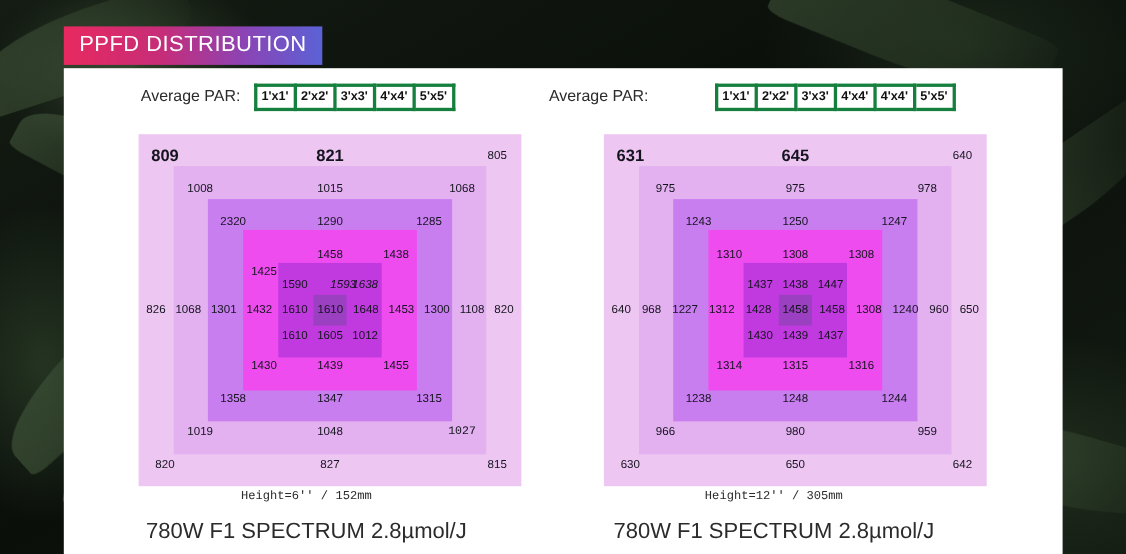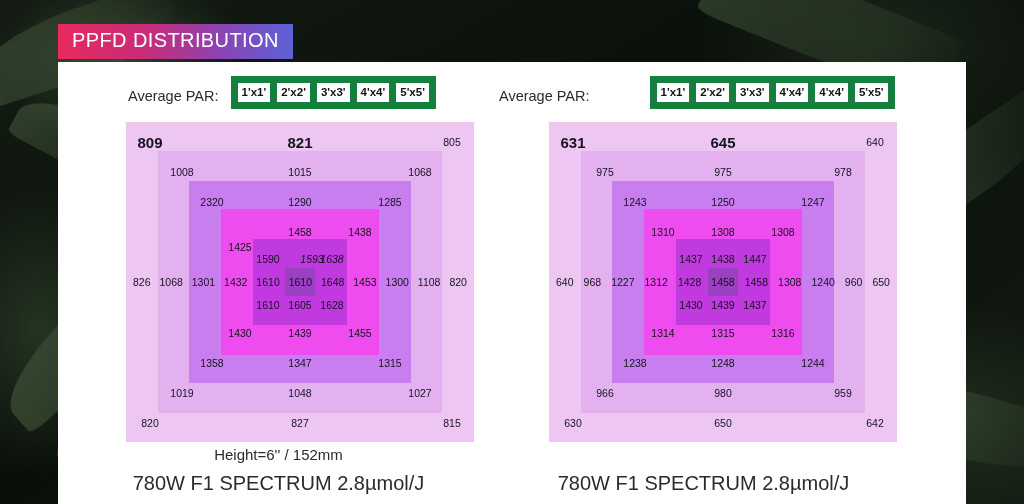--- a/index.html
+++ b/index.html
@@ -56,21 +56,21 @@
   .par-row {
     position: absolute; top: 14px; left: 0; right: 0;
     display: flex; align-items: flex-end; justify-content: flex-start;
   }
   .par-label {
     font-size: 14.5px; color: #2b2b2b;
     padding-bottom: 5px; white-space: nowrap;
   }
   .par-table { border-collapse: collapse; }
   .par-table td {
-    border: 7px solid #15803d;
+    border: 3px solid #15803d;
     font-size: 11.5px; font-weight: bold; color: #111;
     text-align: center; padding: 3px 4px; min-width: 36px;
     line-height: 1.15;
   }
   #panel-left  .par-row { padding-left: 62px; }
   #panel-left  .par-label { margin-right: 12px; }
   #panel-right .par-row { padding-left: 8px; }
   #panel-right .par-label { margin-right: 60px; }
 
   
@@ -115,21 +115,21 @@
   }
   .center-row .val {
     position: static; transform: none;
   }
 
   
   .caption {
     position: absolute; left: 0; right: 0;
     text-align: center; color: #2b2b2b;
   }
-  .caption-height { top: 384px; font-size: 15px; }
+  .caption-height { top: 384px; font-size: 11px; font-family: Liberation Mono, monospace; }
   .caption-spec   { top: 410px; font-size: 20px; }
 </style>
 </head>
 <body>
 
 <div id="bg-photo">
   <div class="leaf" style="left:-30px;  top:10px;   width:210px; height:70px;  transform:rotate(-18deg);"></div>
   <div class="leaf" style="left:10px;   top:120px;  width:180px; height:58px;  transform:rotate(28deg);"></div>
   <div class="leaf" style="left:-20px;  top:300px;  width:230px; height:66px;  transform:rotate(-42deg);"></div>
   <div class="leaf" style="left:60px;   top:420px;  width:200px; height:60px;  transform:rotate(12deg);"></div>
@@ -197,33 +197,33 @@
         <span class="val">1610</span>
         <span class="val">1648</span>
         <span class="val">1453</span>
         <span class="val">1300</span>
         <span class="val">1108</span>
         <span class="val">820</span>
       </div>
 
       <span class="val" style="left:142px; top:183px;">1610</span>
       <span class="val" style="left:174px; top:183px;">1605</span>
-      <span class="val" style="left:206px; top:183px;">1628</span>
+      <span class="val" style="left:206px; top:183px;">1012</span>
 
       <span class="val" style="left:114px; top:211px;">1430</span>
       <span class="val" style="left:174px; top:211px;">1439</span>
       <span class="val" style="left:234px; top:211px;">1455</span>
 
       <span class="val" style="left:86px;  top:241px;">1358</span>
       <span class="val" style="left:174px; top:241px;">1347</span>
       <span class="val" style="left:264px; top:241px;">1315</span>
 
       <span class="val" style="left:56px;  top:271px;">1019</span>
       <span class="val" style="left:174px; top:271px;">1048</span>
-      <span class="val" style="left:294px; top:271px;">1027</span>
+      <span class="val" style="left:294px; top:271px;font-family:Liberation Mono, monospace;">1027</span>
 
       <span class="val" style="left:24px;  top:301px;">820</span>
       <span class="val" style="left:174px; top:301px;">827</span>
       <span class="val" style="left:326px; top:301px;">815</span>
     </div>
 
     <div class="caption caption-height">Height=6'' / 152mm</div>
     <div class="caption caption-spec">780W  F1 SPECTRUM  2.8µmol/J</div>
   </div>
 
@@ -301,16 +301,17 @@
 
       <span class="val" style="left:56px;  top:271px;">966</span>
       <span class="val" style="left:174px; top:271px;">980</span>
       <span class="val" style="left:294px; top:271px;">959</span>
 
       <span class="val" style="left:24px;  top:301px;">630</span>
       <span class="val" style="left:174px; top:301px;">650</span>
       <span class="val" style="left:326px; top:301px;">642</span>
     </div>
 
+    <div class="caption caption-height">Height=12'' / 305mm</div>
     <div class="caption caption-spec">780W  F1 SPECTRUM  2.8µmol/J</div>
   </div>
 
 </div>
 
 </body></html>

